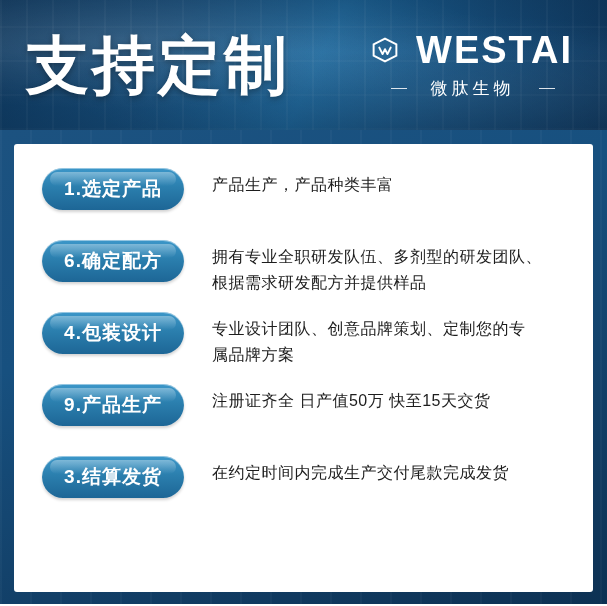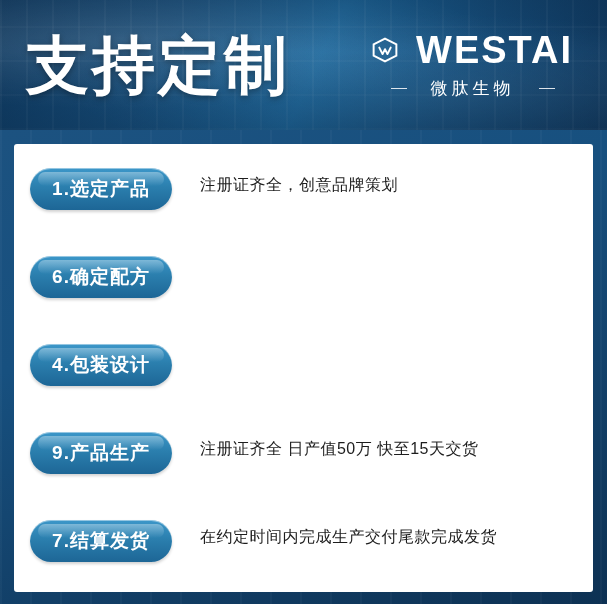--- a/index.html
+++ b/index.html
@@ -119,25 +119,25 @@
       repeating-linear-gradient(90deg, rgba(255,255,255,0.04) 0px, rgba(255,255,255,0.04) 2px, rgba(0,0,0,0) 2px, rgba(0,0,0,0) 30px);
     opacity: .8;
   }
   .card {
     position: relative;
     width: 100%;
     height: 100%;
     background: #ffffff;
     border-radius: 3px;
     box-sizing: border-box;
-    padding: 20px 18px 18px 2px;
+    padding: 20px 18px 18px 14px;
     display: flex;
     flex-direction: column;
     justify-content: flex-start;
-    gap: 26px;
+    gap: 10px;
   }
 
   .step-row {
     display: flex;
     align-items: flex-start;
     min-height: 62px;
   }
   .step-badge {
     position: relative;
     flex: 0 0 auto;
@@ -211,44 +211,48 @@
   </div>
 
   <div class="card-wrap">
     <div class="bg-texture"></div>
     <div class="card">
 
       <div class="step-row">
         <div class="step-badge">
           <span>1.选定产品</span>
         </div>
-        <div class="step-desc">注册证齐全，创意品牌策划</div>
+        <div class="step-desc">产品生产，产品种类丰富</div>
       </div>
 
       <div class="step-row">
         <div class="step-badge">
           <span>6.确定配方</span>
         </div>
+        <div class="step-desc">拥有专业全职研发队伍、多剂型的研发团队、
+根据需求研发配方并提供样品</div>
       </div>
 
       <div class="step-row">
         <div class="step-badge">
           <span>4.包装设计</span>
         </div>
+        <div class="step-desc">专业设计团队、创意品牌策划、定制您的专
+属品牌方案</div>
       </div>
 
       <div class="step-row">
         <div class="step-badge">
           <span>9.产品生产</span>
         </div>
         <div class="step-desc">注册证齐全 日产值50万 快至15天交货</div>
       </div>
 
       <div class="step-row">
         <div class="step-badge">
-          <span>7.结算发货</span>
+          <span>3.结算发货</span>
         </div>
         <div class="step-desc">在约定时间内完成生产交付尾款完成发货</div>
       </div>
 
     </div>
   </div>
 </div>
 
 </body></html>

